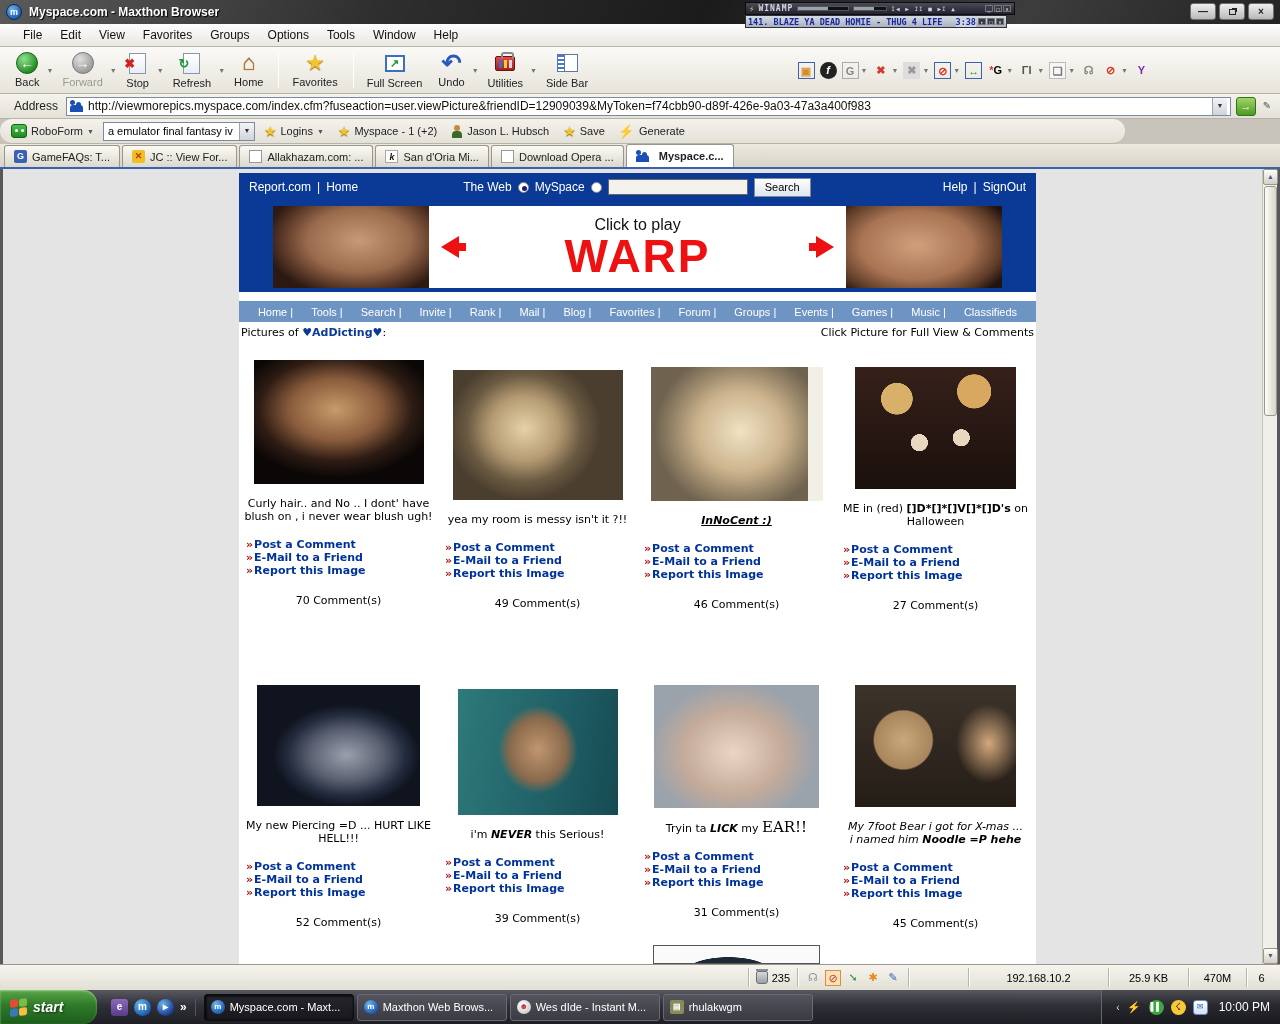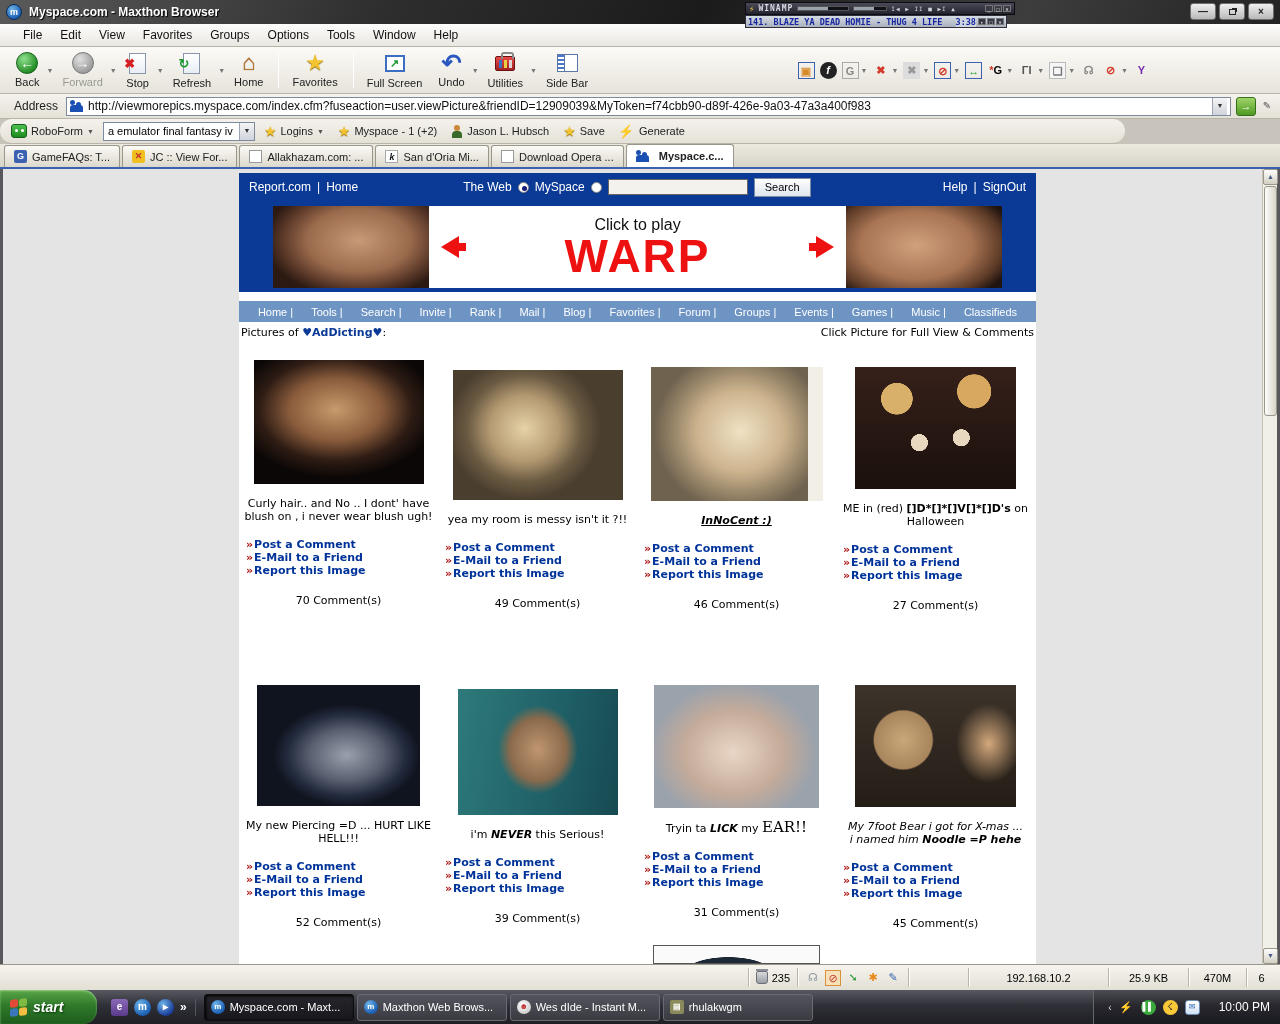--- a/index.html
+++ b/index.html
@@ -197,21 +197,21 @@
   .t-maxthon { background:radial-gradient(circle at 35% 30%,#6fb4e8,#1b5fb4 70%); }
   .t-msgr { background:radial-gradient(circle at 40% 35%,#fff,#cfcfcf 70%); color:#c03030; }
   .t-film { background:#8a8a5a; border-radius:2px; }
   .tray { display:flex; align-items:center; gap:7px; padding:0 10px 0 14px; height:34px; background:linear-gradient(#4c4c54,#28282e 45%,#191920); border-left:1px solid #66666e; }
   .tray-ch { color:#ddd; font-size:10px; }
   .tr-ic { width:15px; height:15px; font-size:11px; line-height:14px; text-align:center; border-radius:3px; }
   .tr-bolt { color:#f0c63c; font-weight:bold; }
   .tr-green { background:#3aa83a; color:#fff; border-radius:50%; font-size:8px; font-weight:bold; }
   .tr-aim { background:#f8c838; color:#222; border-radius:50%; font-size:10px; }
   .tr-mail { background:linear-gradient(#fff,#cfe0f4); border:1px solid #6a8ab4; color:#3a6ab4; font-size:8px; line-height:12px; }
-  .clock { color:#fff; font-size:12px; margin-left:12px; }
+  .clock { color:#fff; font-size:12px; margin-left:4px; }
 </style>
 </head>
 <body>
 
 <div id="screen">
 
   <div class="titlebar">
     <div class="app-icon">m</div>
     <div class="title-text">Myspace.com - Maxthon Browser</div>
     <div class="winbtns">

